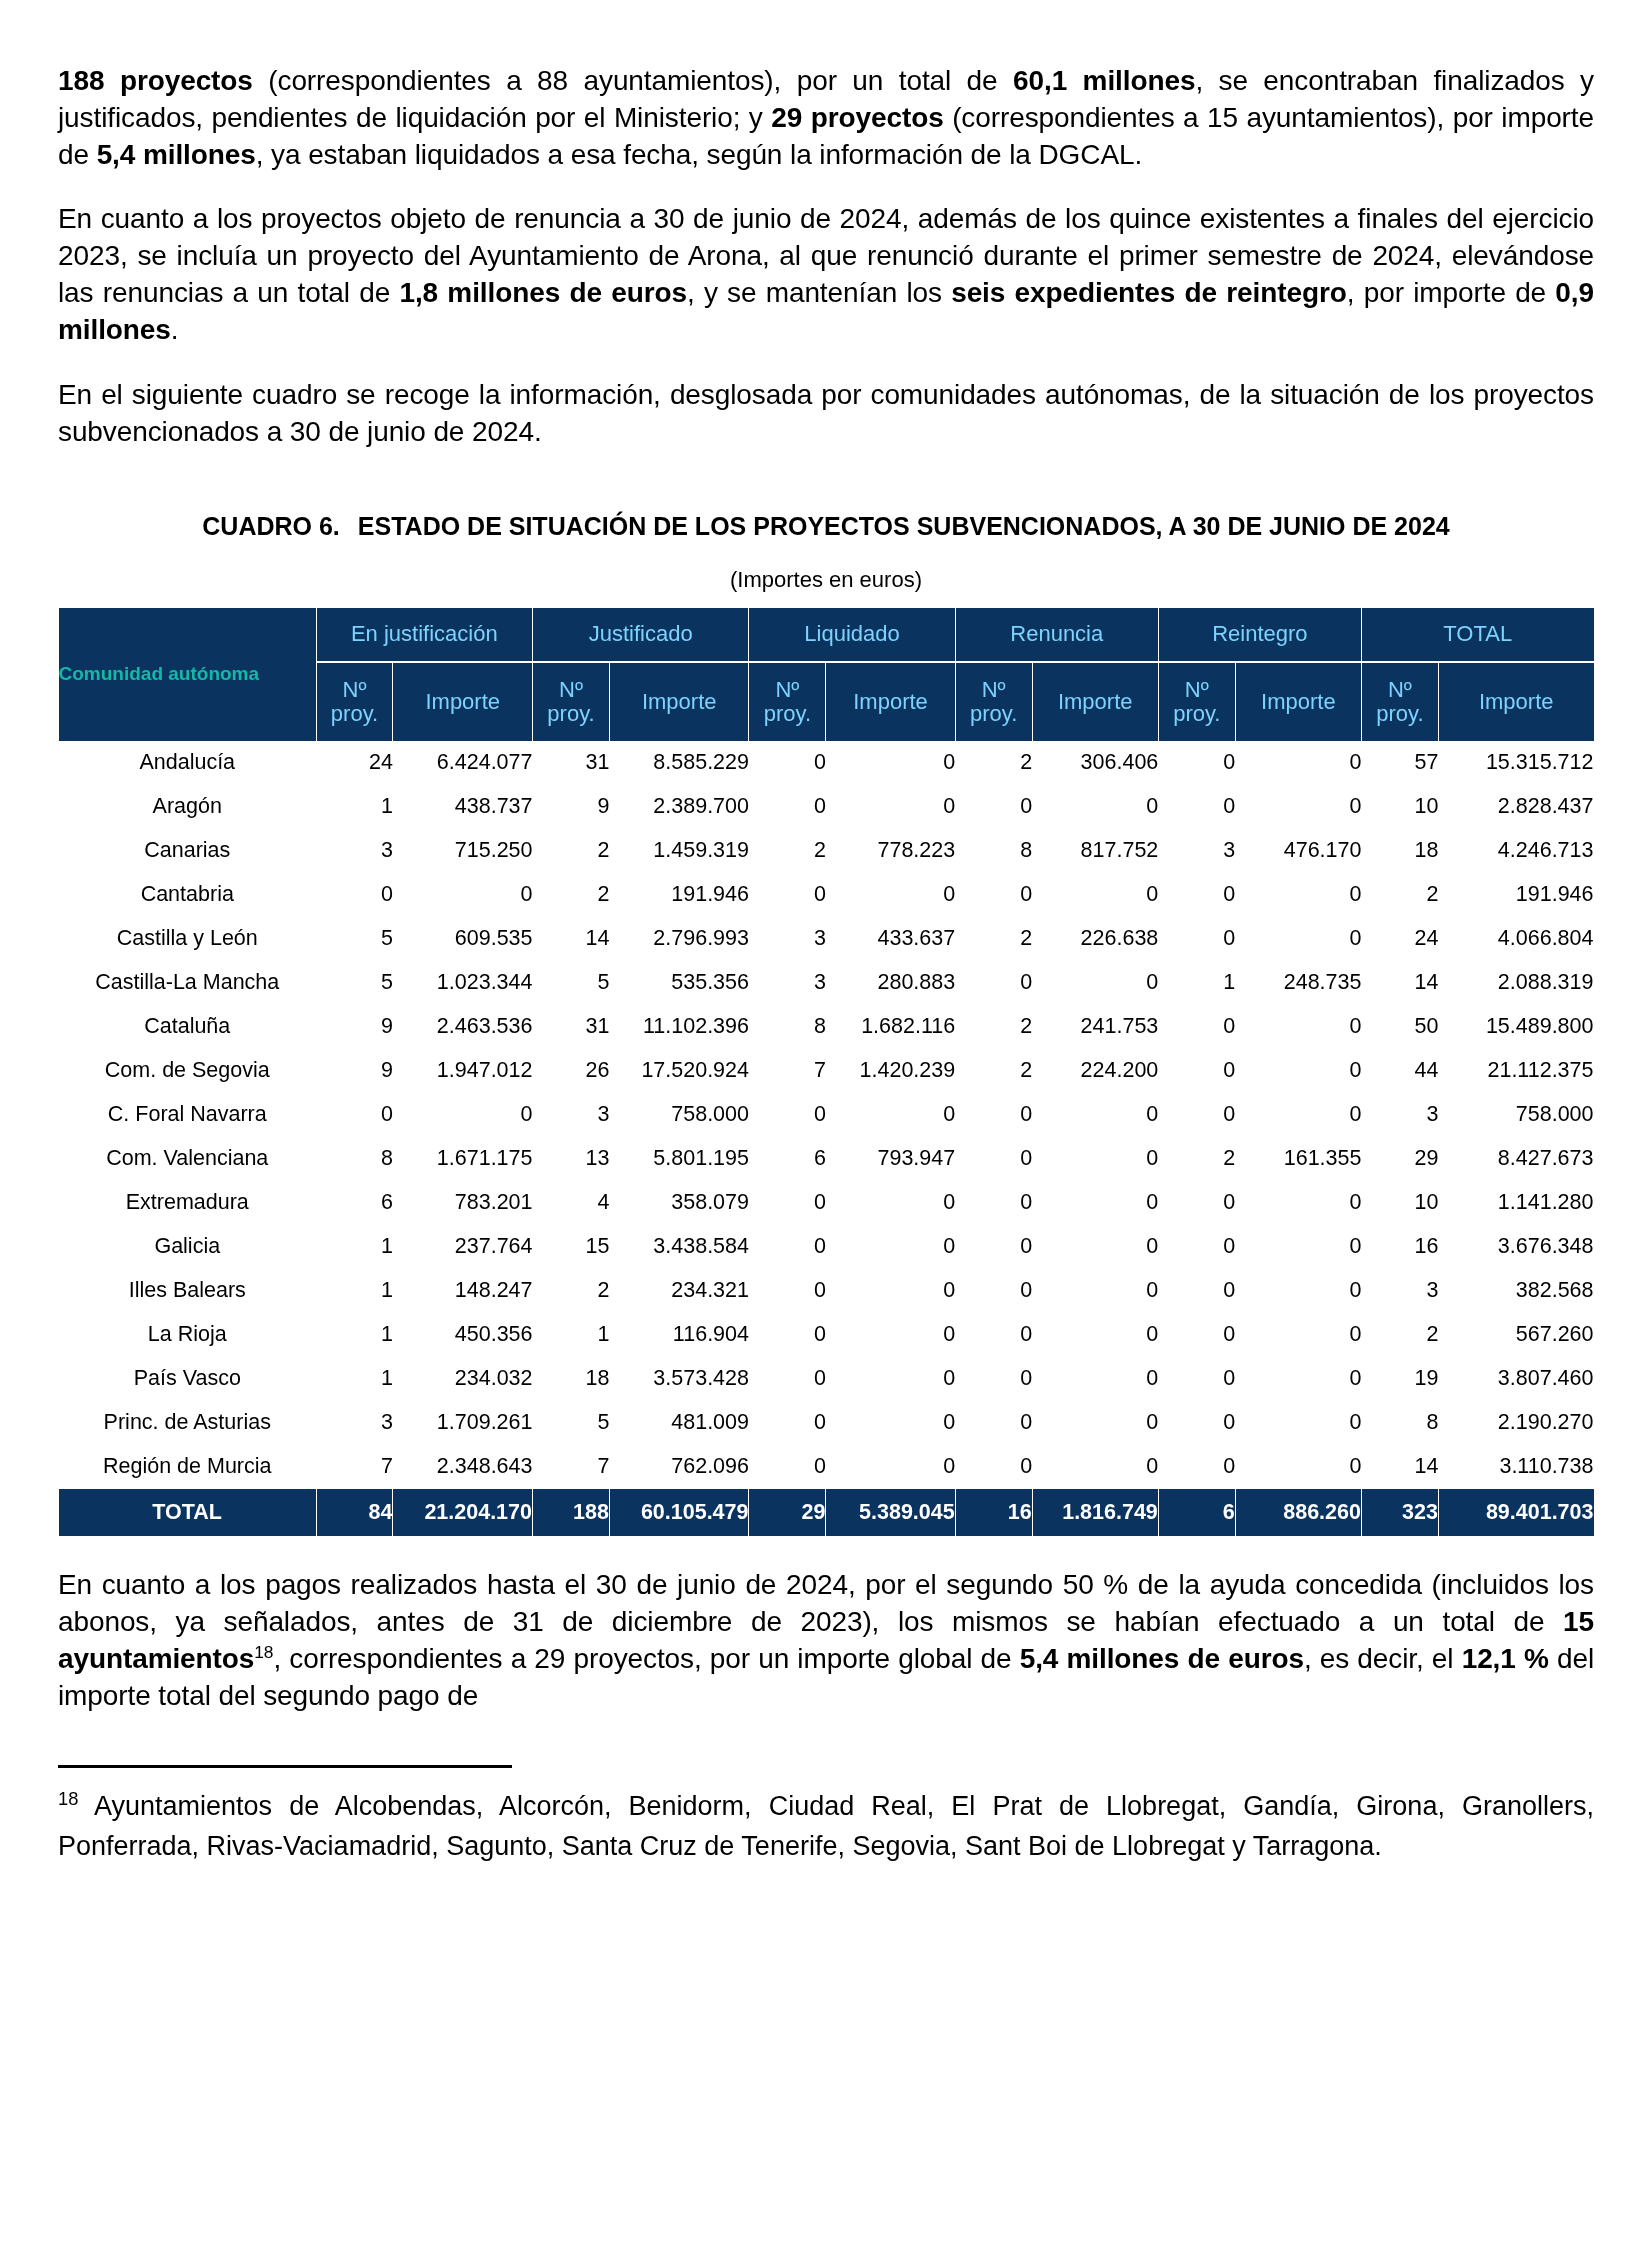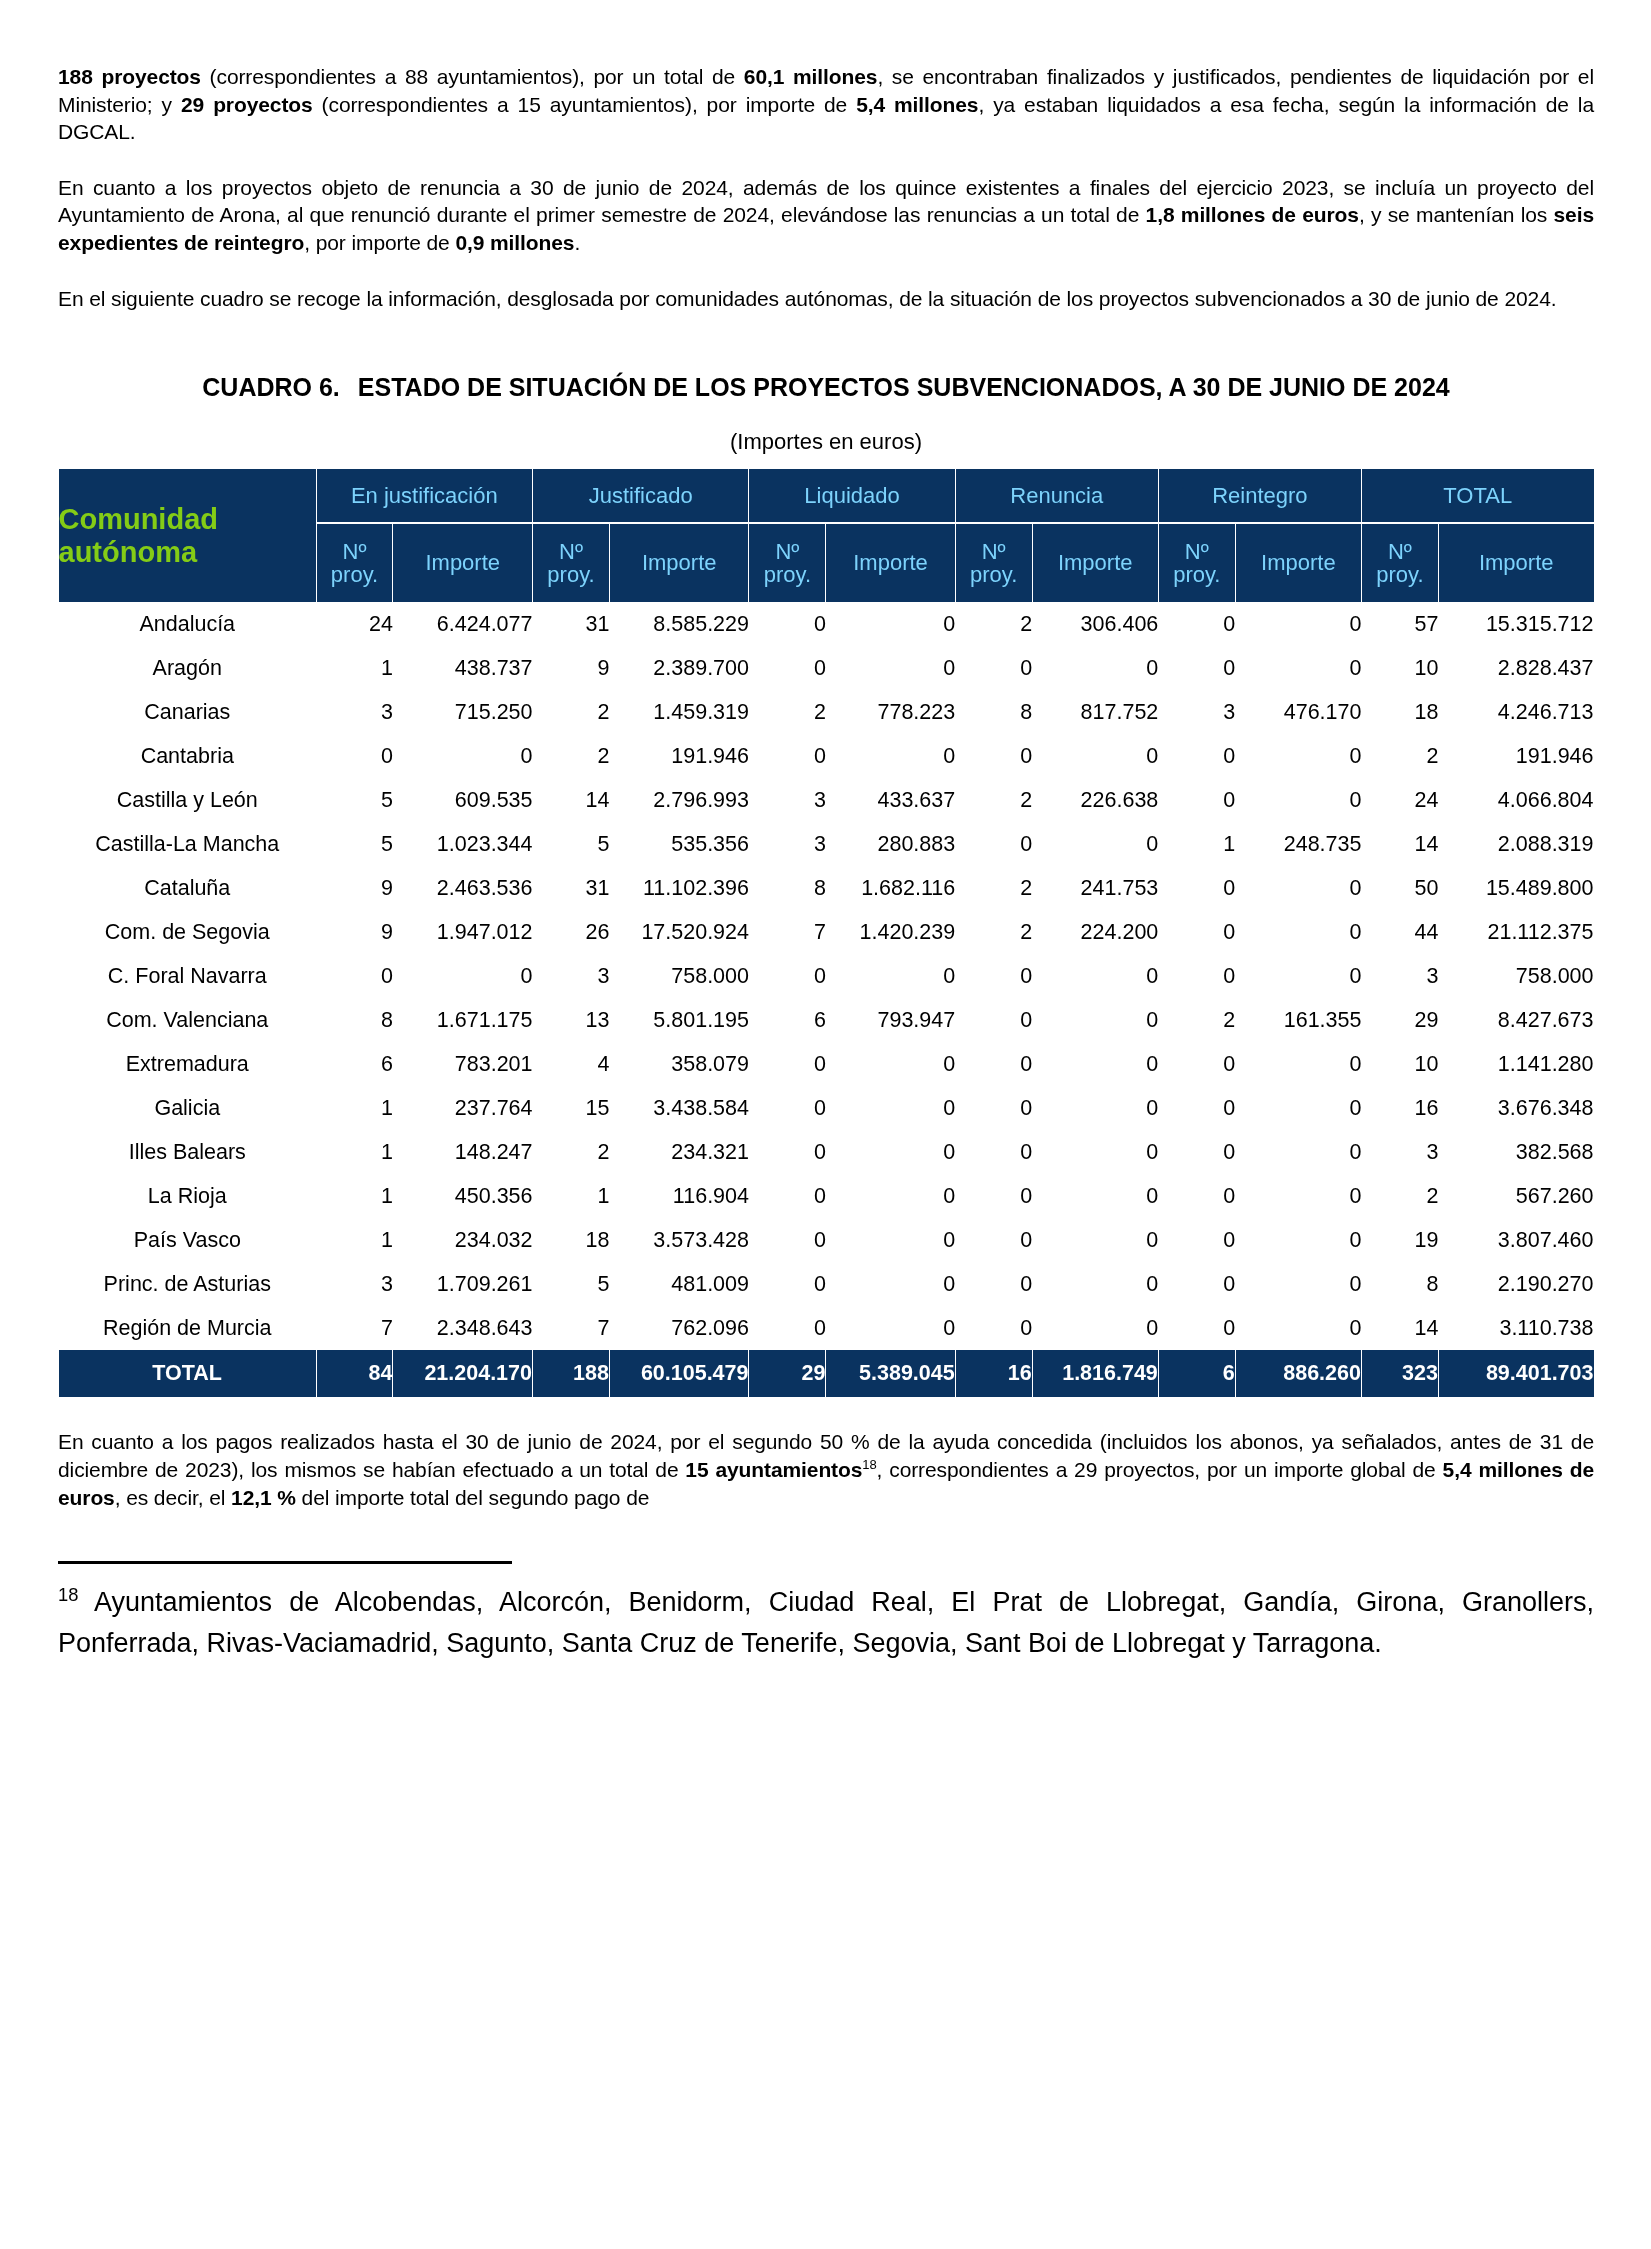--- a/index.html
+++ b/index.html
@@ -18,21 +18,21 @@
   .page {
     width: 1652px;
     min-height: 2250px;
     box-sizing: border-box;
     padding: 63px 58px 32px 58px;
     position: relative;
   }
 
   
   p.body-par {
-    font-size: 21px;
+    font-size: 28px;
     line-height: 1.32;
     text-align: justify;
     text-justify: inter-word;
     margin: 0 0 27.6px 0;
     letter-spacing: -0.1px;
   }
   b, strong { font-weight: bold; }
   sup {
     font-size: 0.62em;
     vertical-align: super;
@@ -84,23 +84,23 @@
     vertical-align: middle;
   }
   .hdr-sub {
     height: 78px;
     vertical-align: middle;
     border-top: 2.4px solid #ffffff;
     line-height: 1.08;
   }
   .hdr-corner {
     background: #0a3360;
-    color: #84cc16;
+    color: #14b8a6;
     font-weight: bold;
-    font-size: 29px;
+    font-size: 19px;
     text-align: left;
     padding-left: 13px;
     border-right: 1.6px solid #ffffff;
     vertical-align: middle;
   }
 
   
   tbody tr td {
     height: 44px;
     font-size: 21.5px;

